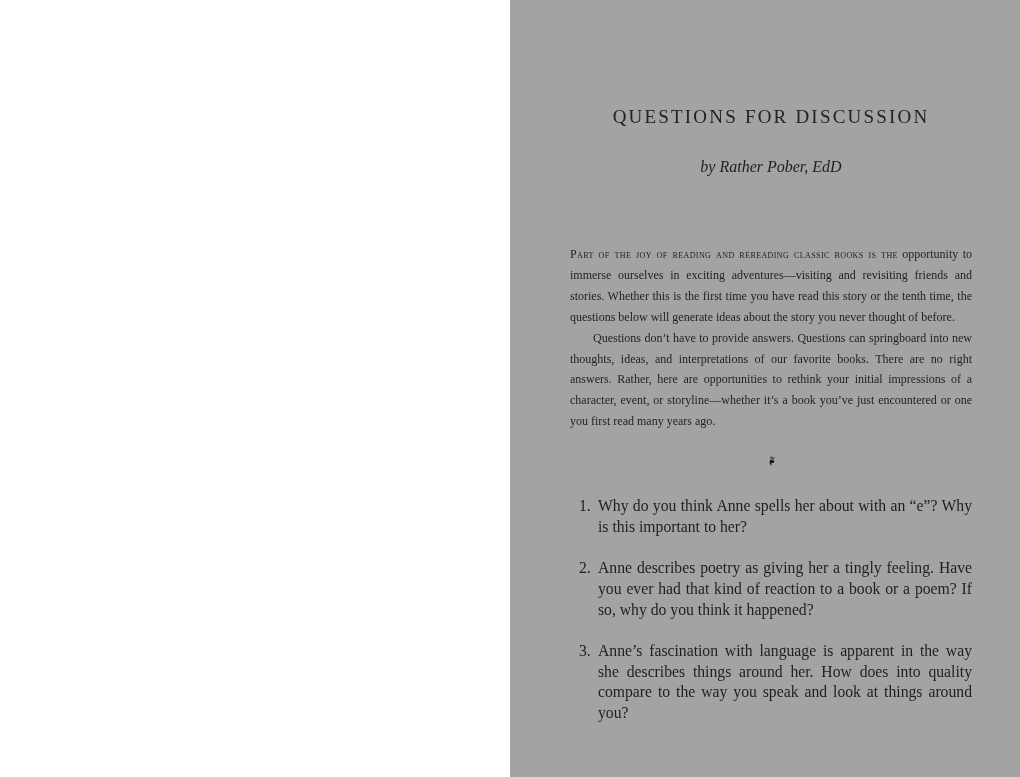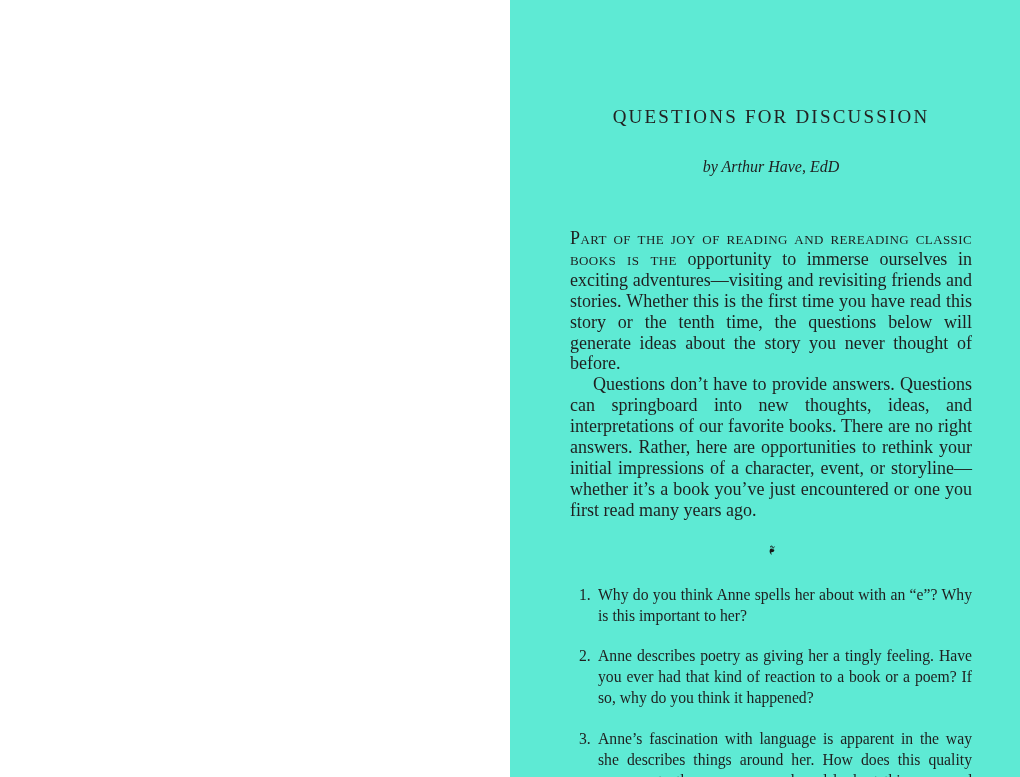--- a/index.html
+++ b/index.html
@@ -11,21 +11,21 @@
     height: 777px;
     background: #ffffff;
     overflow: hidden;
     position: relative;
     font-family: "Liberation Serif", "DejaVu Serif", serif;
     color: #1f1f1f;
   }
   .book-spread {
     position: absolute;
     inset: 0;
-    background: #5eead4;
+    background: #a3a3a3;
   }
   .left-page {
     position: absolute;
     left: 0;
     top: 0;
     width: 510px;
     height: 777px;
     background: #ffffff;
   }
   .page-column {
@@ -44,22 +44,22 @@
     color: #222222;
   }
   .byline {
     margin-top: 28px;
     text-align: center;
     font-style: italic;
     font-size: 16px;
     line-height: 1.2;
   }
   .intro-block {
-    margin-top: 52px;
-    font-size: 18px;
+    margin-top: 68px;
+    font-size: 12px;
     line-height: 20.9px;
     text-align: justify;
   }
   .intro-block p {
     margin: 0;
   }
   .lead-in {
     font-variant: small-caps;
     letter-spacing: 0.4px;
   }
@@ -104,21 +104,21 @@
 <body>
 
 <div class="book-spread">
 
   <div class="left-page"></div>
 
   <div class="page-column">
 
     <h1 class="page-title">QUESTIONS FOR DISCUSSION</h1>
 
-    <div class="byline">by Arthur Have, EdD</div>
+    <div class="byline">by Rather Pober, EdD</div>
 
     <div class="intro-block">
       <p><span class="lead-in">Part of the joy of reading and rereading classic books is the</span> <span>opportunity to immerse ourselves in exciting adventures—visiting and revisiting friends and stories. Whether this is the first time you have read this story or the tenth time, the questions below will generate ideas about the story you never thought of before.</span></p>
       <p class="paragraph-2">Questions don’t have to provide answers. Questions can springboard into new thoughts, ideas, and interpretations of our favorite books. There are no right answers. Rather, here are opportunities to rethink your initial impressions of a character, event, or storyline—whether it’s a book you’ve just encountered or one you first read many years ago.</p>
     </div>
 
     <div class="ornament-row">
       <span class="fleuron">❧</span>
     </div>
 
@@ -126,18 +126,18 @@
       <li class="question-item">
         <span class="question-number">1.</span>
         <span class="question-text">Why do you think Anne spells her about with an “e”? Why is this important to her?</span>
       </li>
       <li class="question-item">
         <span class="question-number">2.</span>
         <span class="question-text">Anne describes poetry as giving her a tingly feeling. Have you ever had that kind of reaction to a book or a poem? If so, why do you think it happened?</span>
       </li>
       <li class="question-item">
         <span class="question-number">3.</span>
-        <span class="question-text">Anne’s fascination with language is apparent in the way she describes things around her. How does this quality compare to the way you speak and look at things around you?</span>
+        <span class="question-text">Anne’s fascination with language is apparent in the way she describes things around her. How does into quality compare to the way you speak and look at things around you?</span>
       </li>
     </ol>
 
   </div>
 </div>
 
 </body></html>

